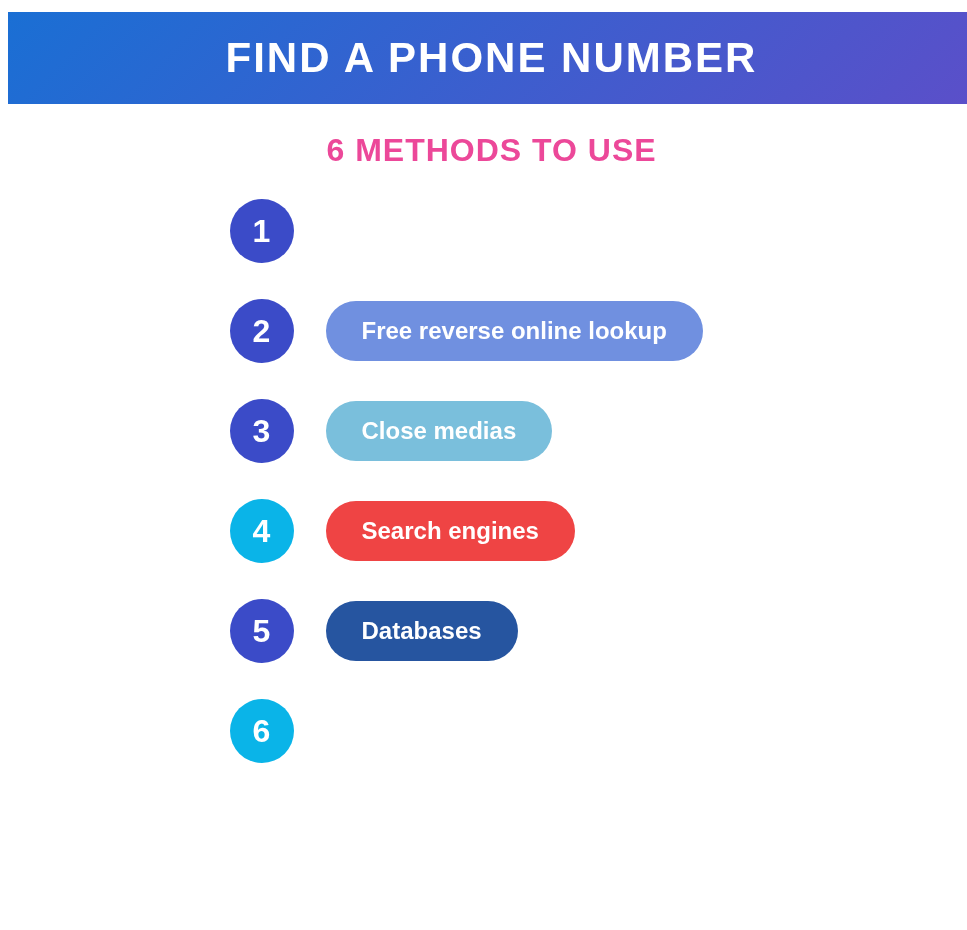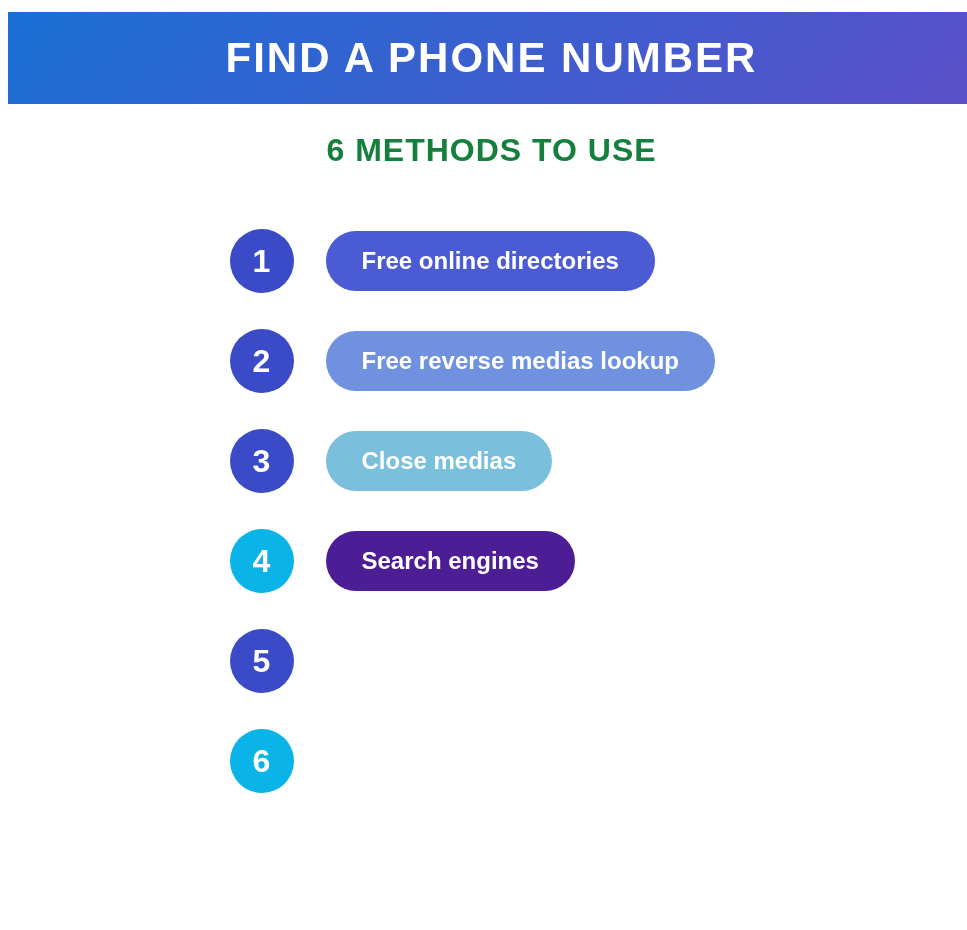--- a/index.html
+++ b/index.html
@@ -29,25 +29,25 @@
 
     .header-title {
       color: #ffffff;
       font-size: 42px;
       font-weight: 900;
       letter-spacing: 2px;
       text-transform: uppercase;
     }
 
     .subtitle {
-      color: #15803d;
+      color: #ec4899;
       font-size: 32px;
       font-weight: 900;
       text-align: center;
-      margin: 18px 0 48px 0;
+      margin: 18px 0 18px 0;
       letter-spacing: 1px;
     }
 
     .methods-list {
       display: flex;
       flex-direction: column;
       align-items: flex-start;
       gap: 20px;
       width: 700px;
       padding-left: 80px;
@@ -85,53 +85,53 @@
     .num-1 { background: #3b4bc8; }
     .label-1 { background: #4a5bd4; }
 
     .num-2 { background: #3b4bc8; }
     .label-2 { background: #7090e0; }
 
     .num-3 { background: #3b4bc8; }
     .label-3 { background: #7abfdc; }
 
     .num-4 { background: #0ab4e8; }
-    .label-4 { background: #4c1d95; }
+    .label-4 { background: #ef4444; }
 
     .num-5 { background: #3b4bc8; }
     .label-5 { background: #2655a0; }
 
     .num-6 { background: #0ab4e8; }
     .label-6 { background: #0ab4e8; }
   </style>
 </head>
 <body>
 
 <div class="header-banner">
   <div class="header-title">FIND A PHONE NUMBER</div>
 </div>
 
 <div class="subtitle">6 METHODS TO USE</div>
 
 <div class="methods-list" id="methods-container">
 <div class="method-item">
       <div class="method-number num-1">1</div>
-      <div class="method-label label-1">Free online directories</div>
     </div>
     <div class="method-item">
       <div class="method-number num-2">2</div>
-      <div class="method-label label-2">Free reverse medias lookup</div>
+      <div class="method-label label-2">Free reverse online lookup</div>
     </div>
     <div class="method-item">
       <div class="method-number num-3">3</div>
       <div class="method-label label-3">Close medias</div>
     </div>
     <div class="method-item">
       <div class="method-number num-4">4</div>
       <div class="method-label label-4">Search engines</div>
     </div>
     <div class="method-item">
       <div class="method-number num-5">5</div>
+      <div class="method-label label-5">Databases</div>
     </div>
     <div class="method-item">
       <div class="method-number num-6">6</div>
     </div>
   </div>
 
 </body></html>

